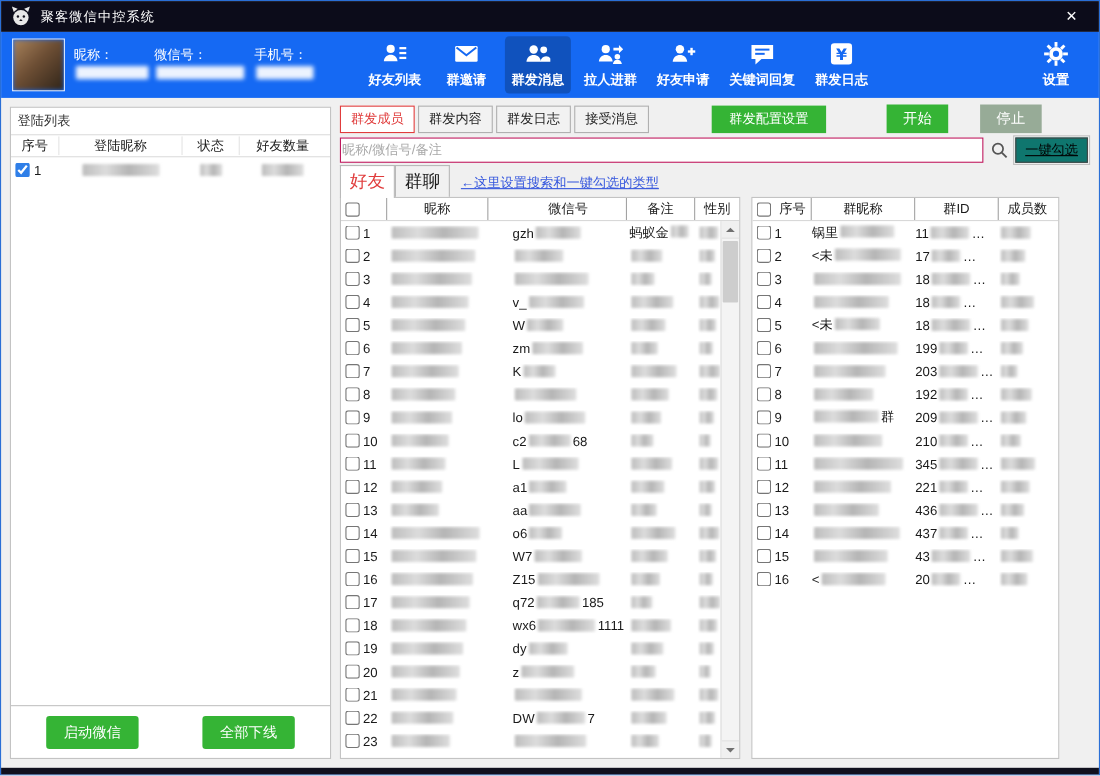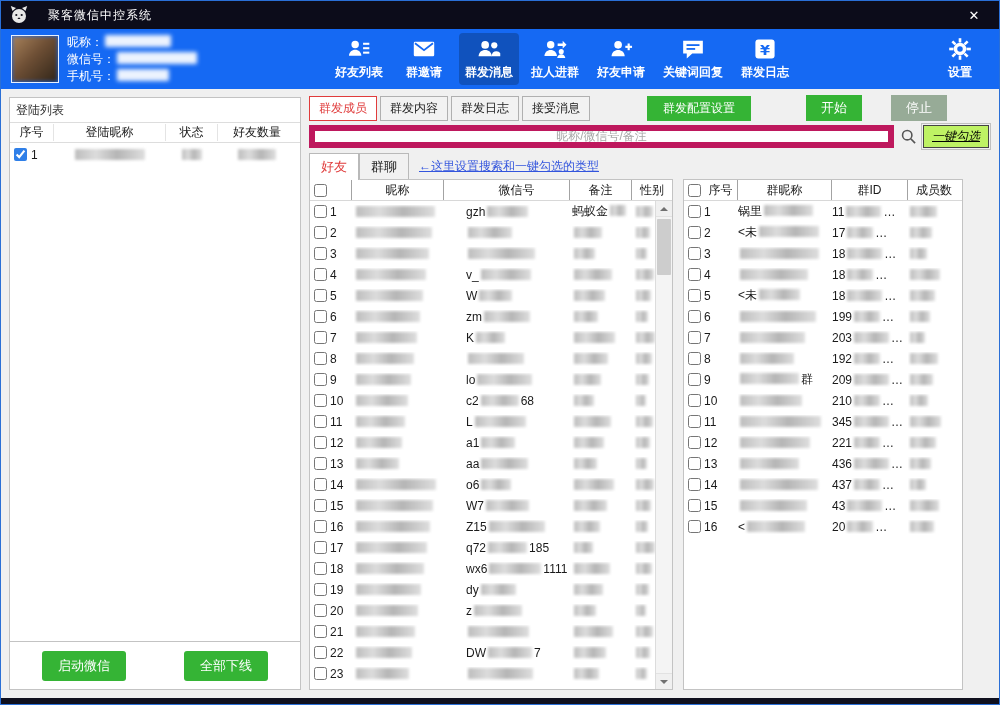--- a/index.html
+++ b/index.html
@@ -1,31 +1,31 @@
 <!DOCTYPE html>
 <html><head>
 <meta charset="utf-8">
 <style>
   * { box-sizing: border-box; margin: 0; padding: 0; }
   html,body { width:1000px; height:705px; overflow:hidden; }
   body { font-family:"Liberation Sans","DejaVu Sans",sans-serif; font-size:12px; color:#1a1a1a; background:#f0f0f0; }
   #app { position:relative; width:1000px; height:705px; border:1px solid #2a6fd6; background:#f0f0f0; }
 
   
-  .titlebar { height:28px; background:#0c0c1a; color:#fff; display:flex; align-items:center; padding:0 8px; gap:19px; }
+  .titlebar { height:28px; background:#0c0c1a; color:#fff; display:flex; align-items:center; padding:0 8px; gap:8px; }
   .logo { width:20px; height:20px; flex:0 0 auto; }
   .win-title { font-size:12px; letter-spacing:1px; }
   .win-close { margin-left:auto; width:34px; height:28px; display:flex; align-items:center; justify-content:center; font-size:13px; cursor:pointer; }
 
   
   .header { height:60px; background:#1569f3; display:flex; align-items:center; padding:0 10px; color:#fff; }
   .profile { display:flex; gap:8px; width:292px; flex:0 0 auto; align-items:center; }
   .avatar { width:48px; height:48px; border:1px solid rgba(255,255,255,.9); overflow:hidden; flex:0 0 auto; }
   .avatar-img { width:100%; height:100%; background:linear-gradient(135deg,#a8835c 0%,#6e4f35 45%,#2f2418 100%); filter:blur(2px); }
-  .pinfo { display:flex; flex-direction:column; justify-content:flex-end; line-height:17px; font-size:12px; }
+  .pinfo { display:flex; flex-direction:row; justify-content:flex-end; line-height:17px; font-size:12px; }
   .blur { display:inline-block; height:11px; border-radius:1px; margin:0 2px; vertical-align:-1px;
           background:linear-gradient(90deg,#bdbdbd 0%,#dcdcdc 30%,#b5b5b5 60%,#dedede 100%); filter:blur(1.6px); }
   .blur-w { background:rgba(255,255,255,.92); filter:blur(2px); height:12px; }
   .nav { display:flex; flex:1; align-items:center; height:100%; gap:6px; margin-left:26px; }
   .nav-item { min-width:58px; padding:0 6px; height:52px; display:flex; flex-direction:column; align-items:center; justify-content:center; gap:3px; border-radius:4px; cursor:pointer; }
   .nav-item.active { background:rgba(0,0,0,.22); }
   .nav-item.push-right { margin-left:auto; }
   .nav-icon { width:24px; height:24px; }
   .nav-icon svg { width:24px; height:24px; display:block; }
   .nav-label { font-size:12px; white-space:nowrap;font-weight:bold; }
@@ -48,26 +48,26 @@
 
   
   .right-panel { position:absolute; left:308px; right:8px; top:8px; bottom:8px; display:flex; flex-direction:column; }
   .rp-row1 { display:flex; align-items:center; height:22px; gap:3px; flex:0 0 auto; }
   .tab { font-size:12px; padding:3px 9px; border:1px solid #b0b0b0; background:#f2f2f2; color:#222; cursor:pointer; white-space:nowrap; }
   .tab.active { border-color:#e03c3c; color:#e03c3c; background:#fff; }
   .config-btn { margin-left:54px; background:#35b435; color:#fff; border:none; font-size:12px; padding:4px 16px; cursor:pointer; font-family:inherit; }
   .start-btn { margin-left:auto; width:56px; text-align:center; background:#35b435; color:#fff; border:none; font-size:13px; padding:4px 0; cursor:pointer; font-family:inherit; }
   .stop-btn  { margin-left:26px; margin-right:44px; width:56px; text-align:center; background:#97ab97; color:#fff; border:none; font-size:13px; padding:4px 0; cursor:pointer; font-family:inherit; }
   .rp-row2 { display:flex; align-items:center; height:24px; margin-top:5px; gap:6px; flex:0 0 auto; }
-  .search-input { flex:1; height:23px; border:6px solid #be185d; padding:0 1px; font-size:12px; outline:none; background:#fff; font-family:inherit;text-align:center; }
+  .search-input { flex:1; height:23px; border:1px solid #be185d; padding:0 1px; font-size:12px; outline:none; background:#fff; font-family:inherit; }
   .search-input::placeholder { color:#a8a8a8; }
   .mag { width:17px; height:17px; flex:0 0 auto; cursor:pointer; }
-  .select-all-btn { border:1px solid #444; outline:1px solid #c0c0c0; outline-offset:1px; background:#bef264; font-size:12px; padding:2px 8px; text-decoration:underline; cursor:pointer; margin-right:2px; font-family:inherit;font-style:italic; }
+  .select-all-btn { border:1px solid #444; outline:1px solid #c0c0c0; outline-offset:1px; background:#0f766e; font-size:12px; padding:2px 8px; text-decoration:underline; cursor:pointer; margin-right:2px; font-family:inherit; }
   .rp-row3 { display:flex; align-items:flex-end; height:24px; margin-top:7px; flex:0 0 auto; }
-  .subtab { width:50px; text-align:center; font-size:13px; padding:4px 0 3px; border:1px solid #b9b9b9; border-bottom:none; background:#f1f1f1; cursor:pointer; position:relative; }
+  .subtab { width:50px; text-align:center; font-size:16px; padding:4px 0 3px; border:1px solid #b9b9b9; border-bottom:none; background:#f1f1f1; cursor:pointer; position:relative; }
   .subtab.active { background:#fff; color:#e03c3c; z-index:2; margin-bottom:-1px; padding-bottom:4px; }
   .hint-link { font-size:12px; color:#3355dd; text-decoration:underline; margin-left:10px; padding-bottom:4px; cursor:pointer; }
 
   .tables { flex:1; display:flex; margin-top:0; min-height:0; }
   .gtable { background:#fff; border:1px solid #c3c3c3; position:relative; overflow:hidden; }
   .friends-table { width:364px; }
   .groups-table { width:280px; margin-left:10px; }
   .thead { display:flex; height:21px; align-items:center; border-bottom:1px solid #d8d8d8; }
   .thead .hc { text-align:center; font-size:12px; border-right:1px solid #a3a3a3; height:100%; display:flex; align-items:center; justify-content:center; }
   .tbody { position:absolute; top:21px; left:0; right:0; bottom:0; overflow:hidden; }

